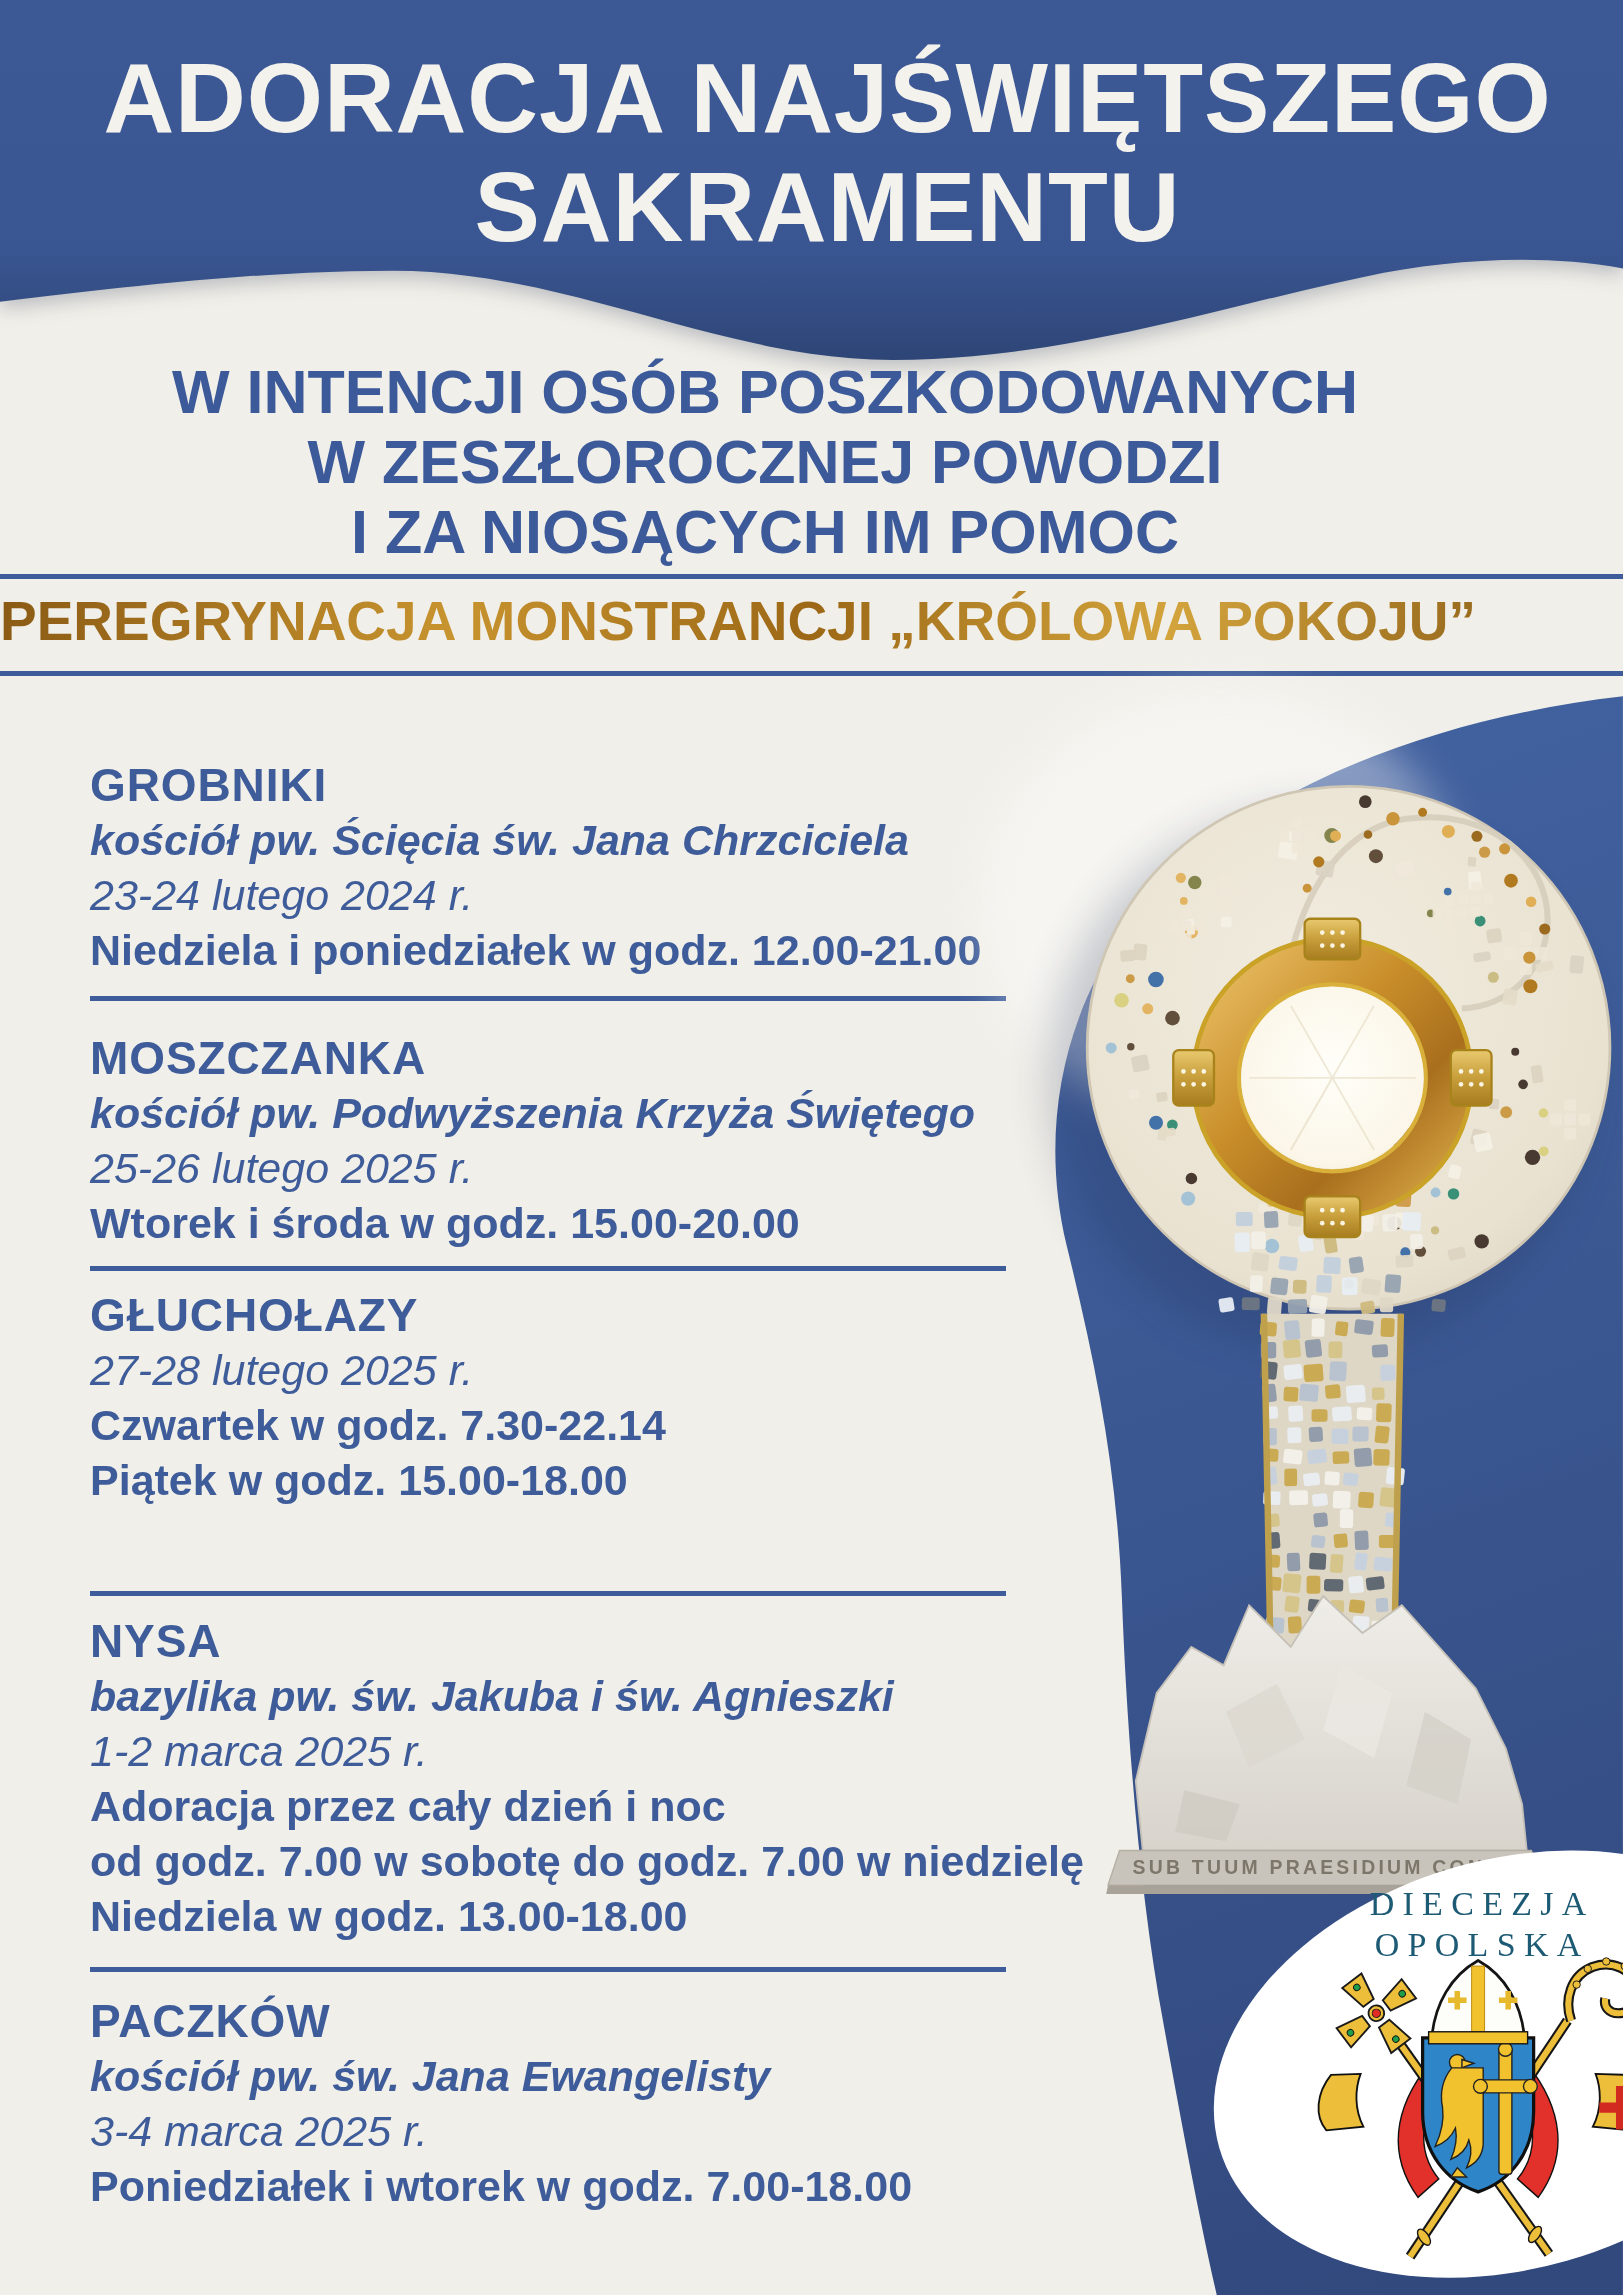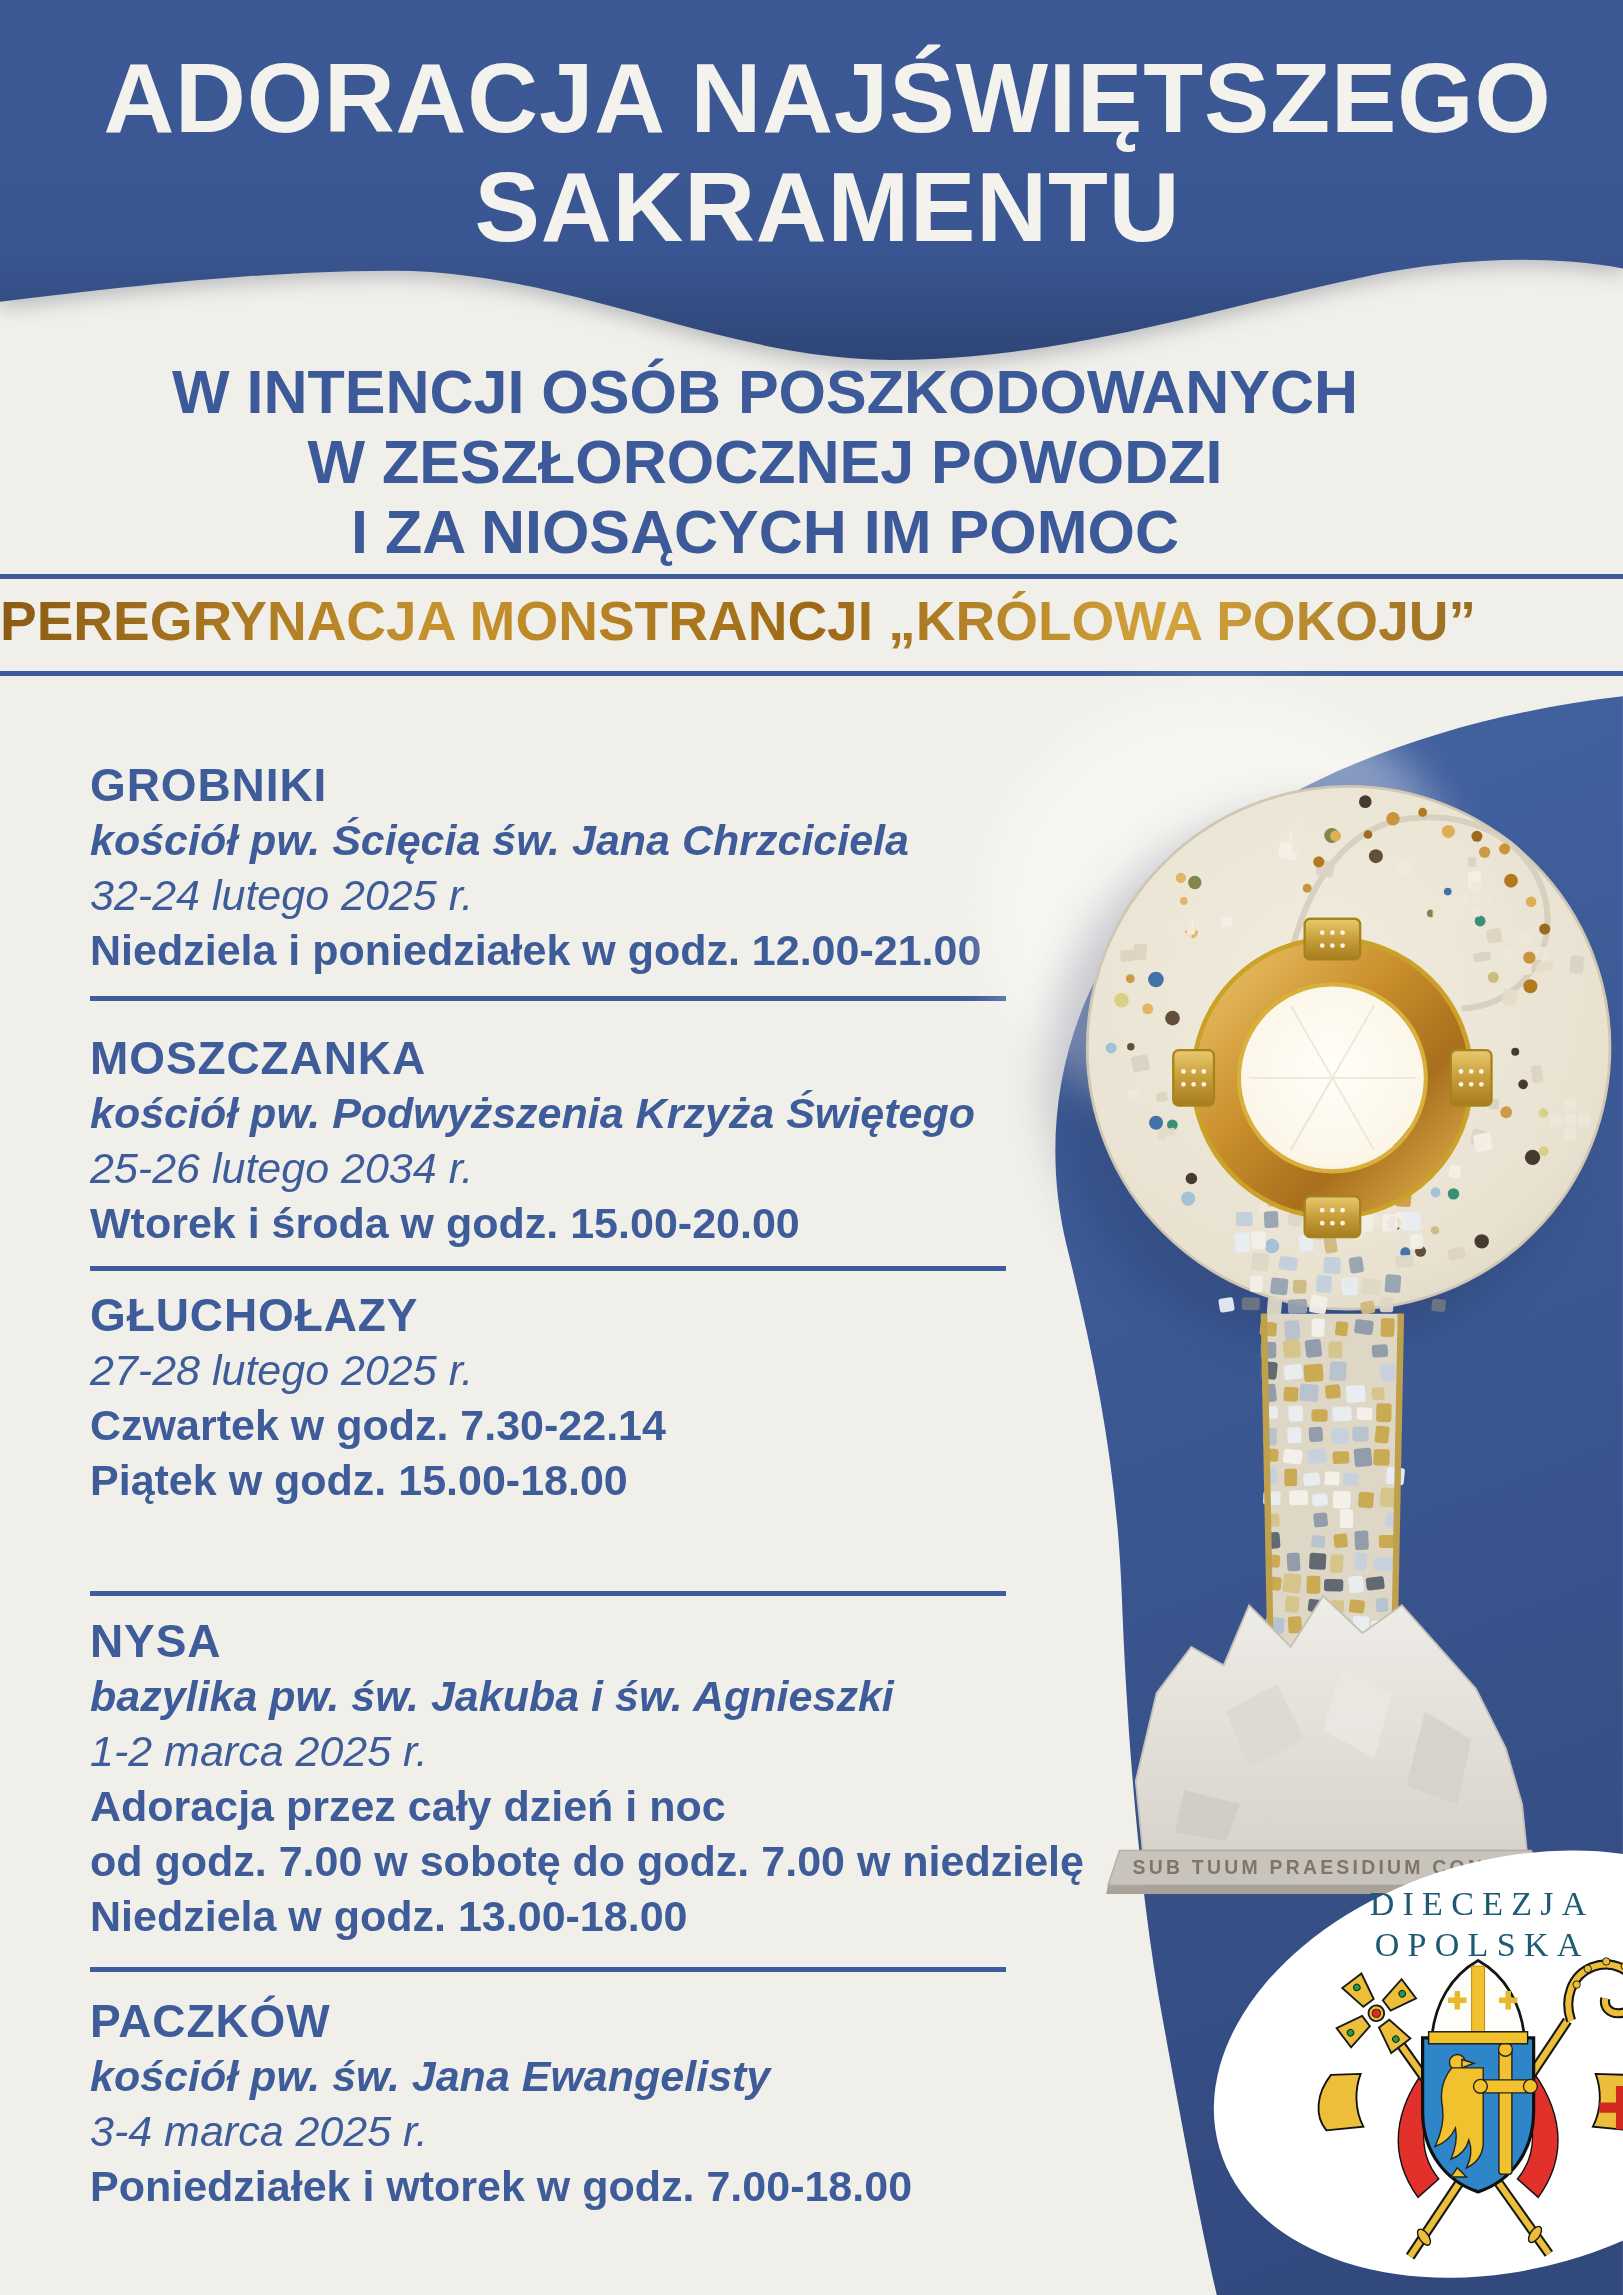--- a/index.html
+++ b/index.html
@@ -556,29 +556,29 @@
             <circle cx="3544" cy="4316" r="8"></circle>
         </g>
       </g>
     </g>
   </svg>
 
   <section class="schedule">
     <div class="block b1">
       <div class="town">GROBNIKI</div>
       <div class="church">kościół pw. Ścięcia św. Jana Chrzciciela</div>
-      <div class="date">32-24 lutego 2025 r.</div>
+      <div class="date">23-24 lutego 2024 r.</div>
       <div class="times">Niedziela i poniedziałek w godz. 12.00-21.00</div>
     </div>
     <div class="divider d1"></div>
 
     <div class="block b2">
       <div class="town">MOSZCZANKA</div>
       <div class="church">kościół pw. Podwyższenia Krzyża Świętego</div>
-      <div class="date">25-26 lutego 2034 r.</div>
+      <div class="date">25-26 lutego 2025 r.</div>
       <div class="times">Wtorek i środa w godz. 15.00-20.00</div>
     </div>
     <div class="divider d2"></div>
 
     <div class="block b3">
       <div class="town">GŁUCHOŁAZY</div>
       <div class="date">27-28 lutego 2025 r.</div>
       <div class="times">Czwartek w godz. 7.30-22.14</div>
       <div class="times">Piątek w godz. 15.00-18.00</div>
     </div>

